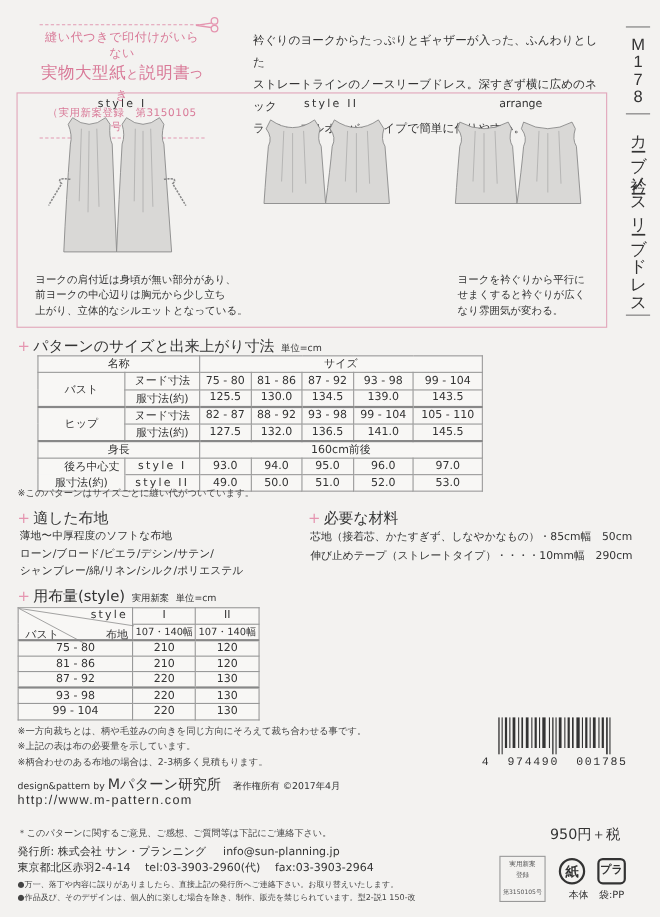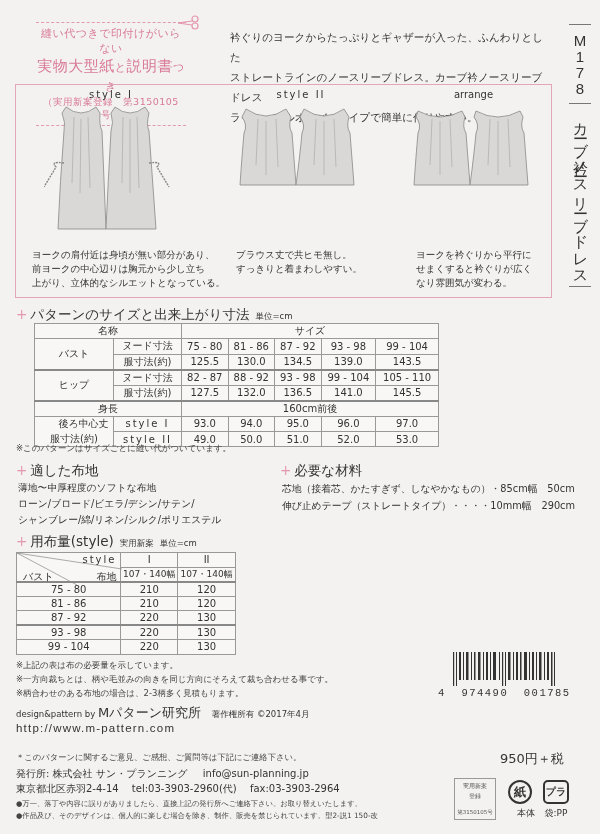--- a/index.html
+++ b/index.html
@@ -68,21 +68,21 @@
 </div>
 <svg class="abs scissors" viewBox="0 0 22 16">
   <line x1="0" y1="9" x2="14" y2="7" stroke="#e595b0" stroke-width="1.2"></line>
   <line x1="0" y1="9" x2="14" y2="11" stroke="#e595b0" stroke-width="1.2"></line>
   <circle cx="17" cy="5" r="3" fill="none" stroke="#e595b0" stroke-width="1.2"></circle>
   <circle cx="17" cy="12" r="3" fill="none" stroke="#e595b0" stroke-width="1.2"></circle>
 </svg>
 
 <div class="abs intro">
   <div>衿ぐりのヨークからたっぷりとギャザーが入った、ふんわりとした</div>
-  <div>ストレートラインのノースリーブドレス。カーブ衿ノースリーブドレス</div>
+  <div>ストレートラインのノースリーブドレス。深すぎず横に広めのネック</div>
   <div>ライン。プルオーバータイプで簡単に作りやすい。</div>
 </div>
 
 <div class="abs spine">
   <div class="rule"></div>
   <div class="code">
     <span>M</span>
     <span>1</span>
     <span>7</span>
     <span>8</span>
@@ -128,24 +128,20 @@
       </g>
       <g stroke="#999" stroke-width="0.5">
         <line x1="22" y1="14" x2="20" y2="60"></line>
           <line x1="30" y1="16" x2="30" y2="70"></line>
           <line x1="40" y1="14" x2="42" y2="62"></line>
         <line x1="80" y1="14" x2="78" y2="60"></line>
           <line x1="88" y1="16" x2="88" y2="70"></line>
           <line x1="98" y1="14" x2="100" y2="62"></line>
       </g>
     </svg>
-    <div class="desc" style="left:30px;top:163px;">
-      <div>ブラウス丈で共ヒモ無し。</div>
-      <div>すっきりと着まわしやすい。</div>
-    </div>
   </div>
 
   <div class="style-col" style="left:380px;width:155px;">
     <div class="lbl" style="left:0;letter-spacing:0;">arrange</div>
     <svg style="position:absolute;left:14px;top:20px;" width="130" height="82" viewBox="0 0 130 82">
       <g fill="#d9d8d6" stroke="#888" stroke-width="0.8">
         <path d="M8 6 Q30 18 52 6 L55 12 Q52 22 56 28 L60 80 L4 80 Q6 50 8 28 Q12 20 6 12 Z"></path>
         <path d="M66 6 Q88 18 110 6 L113 12 Q110 22 114 28 L118 80 L60 80 Q64 50 66 28 Q70 20 64 12 Z"></path>
       </g>
       <g stroke="#999" stroke-width="0.5">
@@ -308,22 +304,22 @@
     <td>130</td>
   </tr>
   <tr>
     <td>99 - 104</td>
     <td>220</td>
     <td>130</td>
   </tr>
 </tbody>
   </table>
 <div class="abs note" style="left:16px;top:658px;line-height:14px;">
+  <div>※一方向裁ちとは、柄や毛並みの向きを同じ方向にそろえて裁ち合わせる事です。</div>
   <div>※上記の表は布の必要量を示しています。</div>
-  <div>※一方向裁ちとは、柄や毛並みの向きを同じ方向にそろえて裁ち合わせる事です。</div>
   <div>※柄合わせのある布地の場合は、2-3柄多く見積もります。</div>
 </div>
 
 <div class="abs" style="left:16px;top:704px;font-size:8.5px;color:#333;">
   <span>design&amp;pattern by</span>
   <span style="font-size:13px;">Mパターン研究所</span>
   <span style="margin-left:8px;">著作権所有 ©2017年4月</span>
 </div>
 <div class="abs" style="left:16px;top:722px;font-size:11.5px;letter-spacing:1.2px;color:#333;font-family:'Liberation Sans',sans-serif;">http://www.m-pattern.com</div>
 

